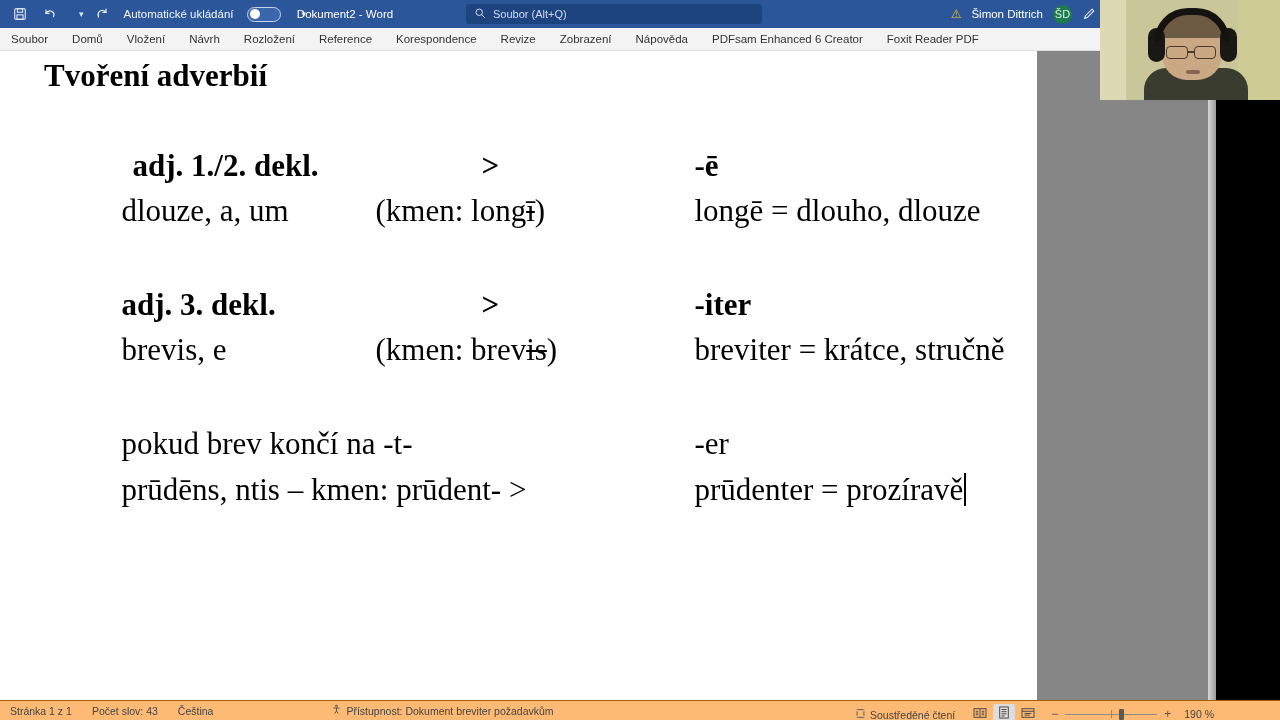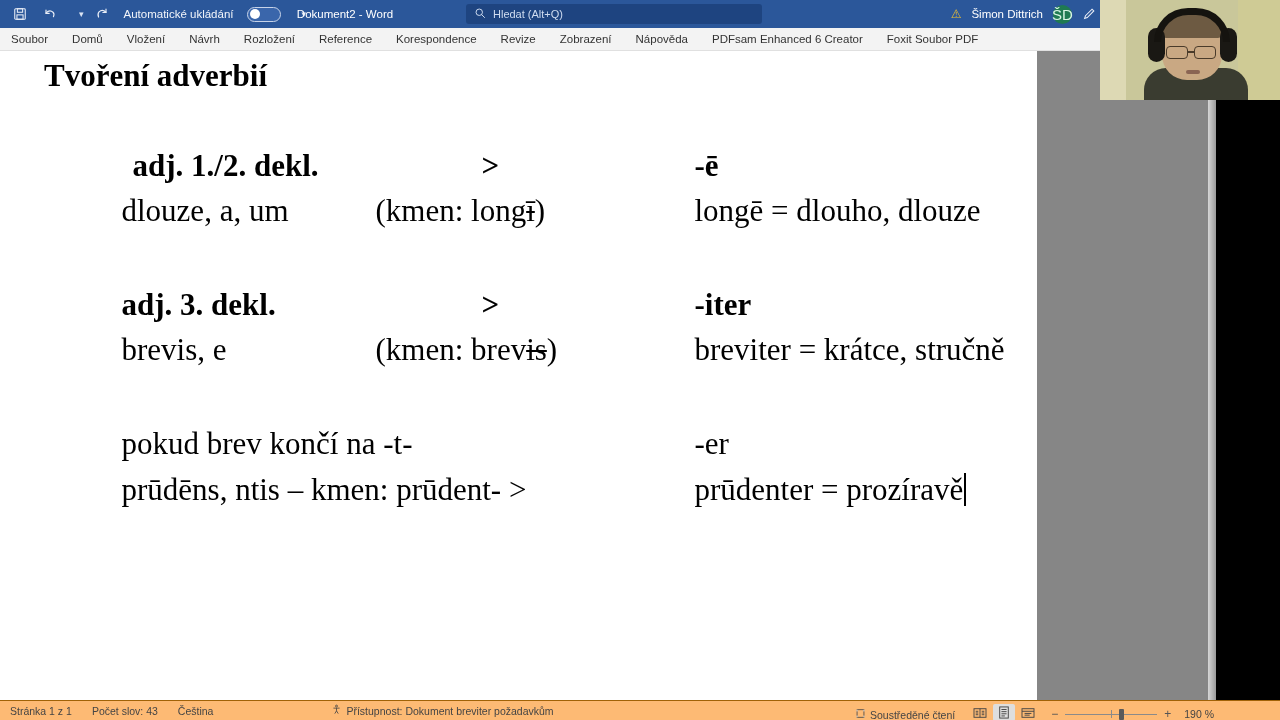--- a/index.html
+++ b/index.html
@@ -67,21 +67,21 @@
   .tb-right {
     position: absolute; right: 160px; top: 0; height: 28px;
     display: flex; align-items: center; gap: 10px;
     font-size: 11.5px;
   }
   .warn-icon { color: #f2c230; font-size: 12px; }
   .user-name { color: #ffffff; white-space: nowrap; }
   .avatar {
     width: 19px; height: 19px; border-radius: 50%;
     background: #1f7a52; color: #d8f5e4;
-    font-size: 15px; display: flex; align-items: center; justify-content: center;
+    font-size: 11px; display: flex; align-items: center; justify-content: center;
   }
   .pen-icon, .restore-icon { color: #e9eef7; display: flex; align-items: center; }
 
   
   .ribbon {
     position: absolute; left: 0; top: 28px;
     width: 1280px; height: 23px;
     background: #f3f3f3;
     border-bottom: 1px solid #e0e0e0;
     display: flex; align-items: center;
@@ -242,21 +242,21 @@
       <span>Dokument2  -  Word</span>
     </div>
 
     <div class="searchbox">
       <span>
         <svg width="12" height="12" viewBox="0 0 16 16" fill="none" stroke="#cfdcf0" stroke-width="1.3">
           <circle cx="7" cy="7" r="4.3"></circle>
             <path d="M10.2 10.2 L14 14" stroke-linecap="round"></path>
         </svg>
       </span>
-      <span>Hledat (Alt+Q)</span>
+      <span>Soubor (Alt+Q)</span>
     </div>
 
     <div class="tb-right">
       <span class="warn-icon">⚠</span>
       <span class="user-name">Šimon Dittrich</span>
       <span class="avatar">ŠD</span>
       <span class="pen-icon">
         <svg width="14" height="14" viewBox="0 0 16 16" fill="none" stroke="#e9eef7" stroke-width="1.2">
           <path d="M3 13 L4 10 L11.5 2.5 L13.5 4.5 L6 12 Z"></path>
         </svg>
@@ -276,21 +276,21 @@
     <div class="rtab">Domů</div>
     <div class="rtab">Vložení</div>
     <div class="rtab">Návrh</div>
     <div class="rtab">Rozložení</div>
     <div class="rtab">Reference</div>
     <div class="rtab">Korespondence</div>
     <div class="rtab">Revize</div>
     <div class="rtab">Zobrazení</div>
     <div class="rtab">Nápověda</div>
     <div class="rtab">PDFsam Enhanced 6 Creator</div>
-    <div class="rtab">Foxit Soubor PDF</div>
+    <div class="rtab">Foxit Reader PDF</div>
 
     <div class="share-btn">
       <span>
         <svg width="11" height="11" viewBox="0 0 16 16" fill="none" stroke="#2b579a" stroke-width="1.3">
           <path d="M3 13 V7 L8 3 L13 7 V13 Z"></path>
         </svg>
       </span>
       <span>Sdílet</span>
     </div>
   </div>

